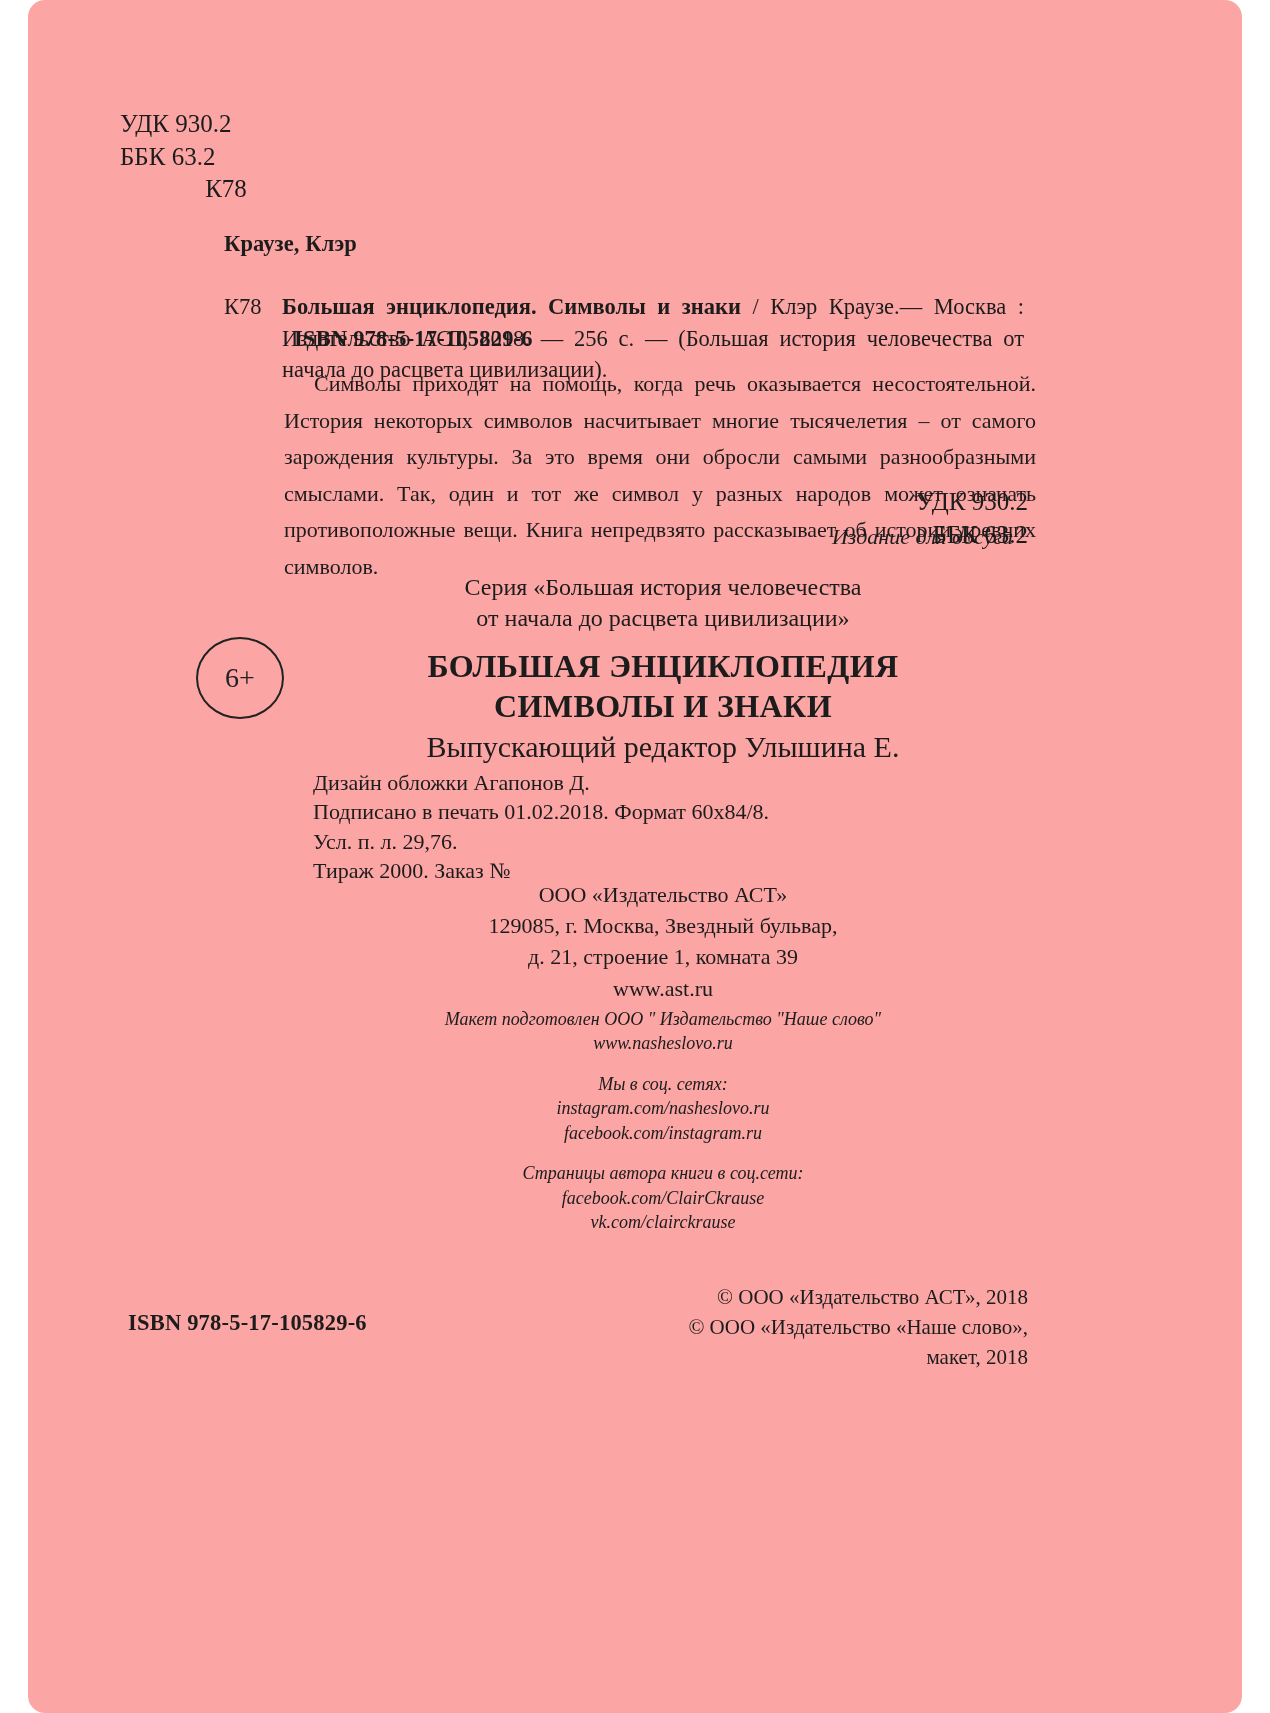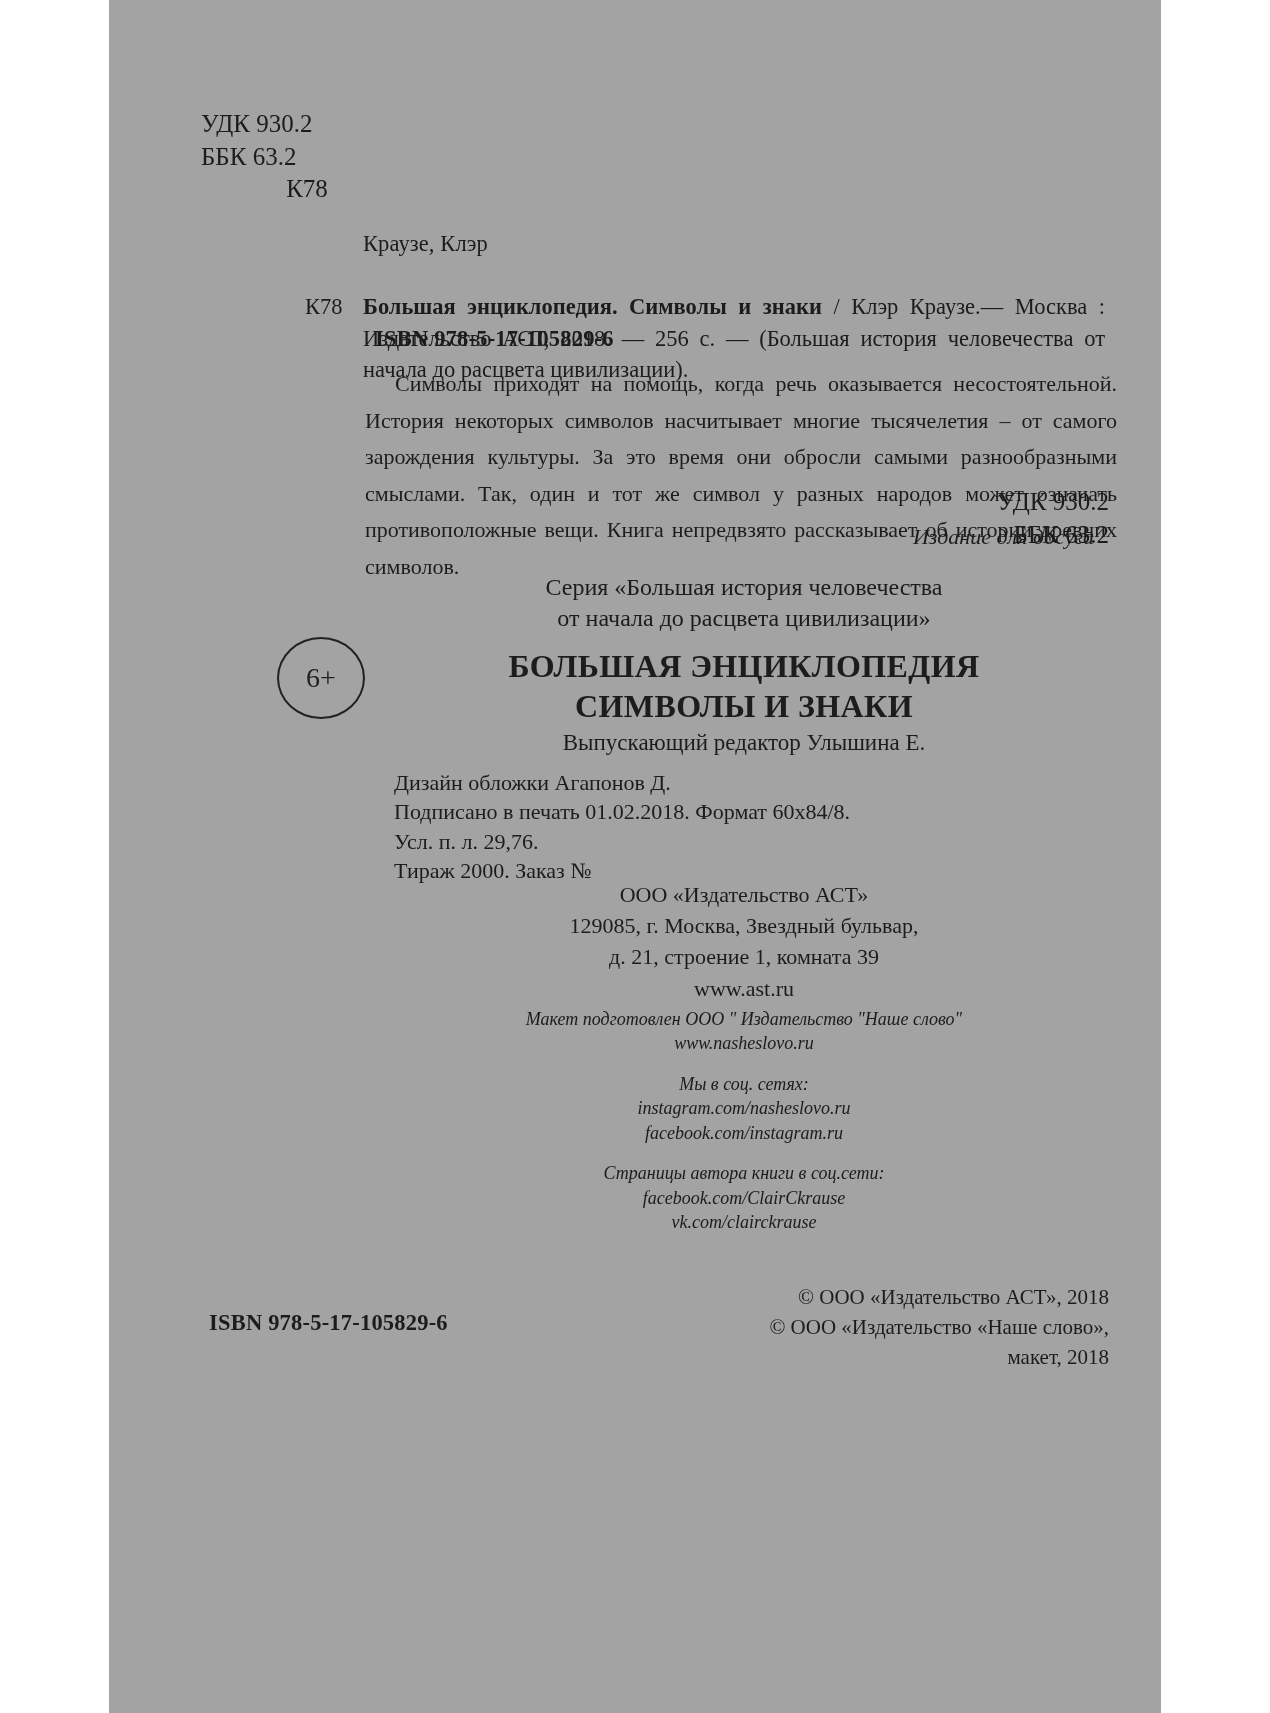--- a/index.html
+++ b/index.html
@@ -6,25 +6,26 @@
     margin: 0;
     padding: 0;
     background: #ffffff;
   }
   body {
     font-family: "Liberation Serif", "DejaVu Serif", serif;
     color: #1c1c1c;
   }
   .page {
     position: relative;
-    width: 1052px;
+    width: 1214px;
     height: 1713px;
     margin: 0 auto;
-    background: #a3a3a3;
+    background: #fca5a5;
     overflow: hidden;
+    border-radius: 17px;
   }
 
   
   .blk { position: absolute; }
 
   
   #udc-top {
     left: 92px;
     top: 108px;
     width: 230px;
@@ -36,23 +37,22 @@
 
   
   #bib-record {
     left: 196px;
     top: 228px;
     width: 800px;
     font-size: 22.5px;
     line-height: 1.38;
   }
   #bib-record .author-line {
-    font-weight: normal;
-    font-size: 22.5px;
-    margin-left: 58px;
+    font-weight: bold;
+    font-size: 22.5px;
     letter-spacing: 0.1px;
   }
   #bib-record .rec-body {
     position: relative;
     margin-top: 5px;
   }
   #bib-record .rec-code {
     position: absolute;
     left: 0;
     top: 0;
@@ -143,21 +143,21 @@
     font-size: 32px;
     line-height: 1.26;
     letter-spacing: 0.4px;
   }
 
   #editor-line {
     left: 285px;
     top: 730px;
     width: 700px;
     text-align: center;
-    font-size: 23px;
+    font-size: 30px;
   }
 
   #print-block {
     left: 285px;
     top: 768px;
     width: 700px;
     text-align: left;
     font-size: 22px;
     line-height: 1.33;
   }

